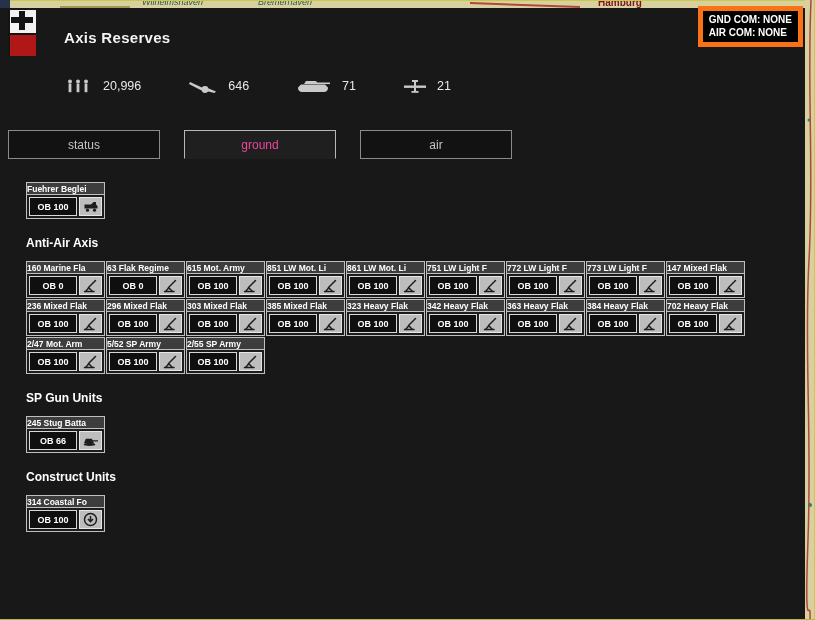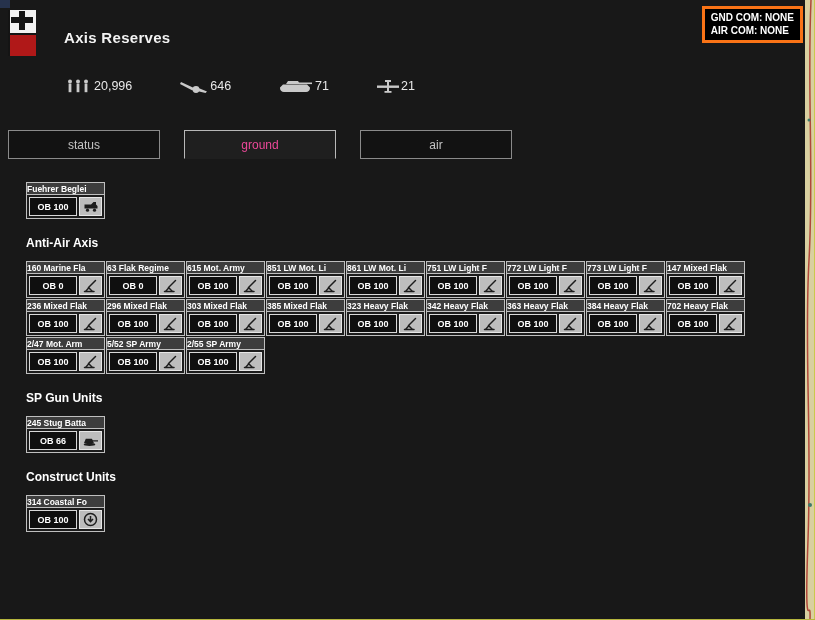--- a/index.html
+++ b/index.html
@@ -19,27 +19,27 @@
   .sea-corner { position:absolute; left:0; top:0; width:10px; height:8px; background:#26324c; }
 
   
   .panel { position:absolute; left:0; top:8px; width:805px; height:612px; background:#181818; }
 
   .flag { position:absolute; left:8px; top:2px; }
 
   .panel-title { position:absolute; left:64px; top:21px; font-size:15px; font-weight:bold;
                  color:#f2f2f2; letter-spacing:.3px; }
 
-  .com-box { position:absolute; right:12px; top:6px; background:#000; border:3px solid #f97316;
+  .com-box { position:absolute; right:12px; top:6px; background:#000; border:5px solid #f97316;
              padding:2px 6px 3px 6px; z-index:5; }
   .com-box div { color:#fff; font-size:10px; font-weight:bold; line-height:13px; white-space:nowrap; }
 
   
   .resources { position:absolute; left:66px; top:66px; display:flex; align-items:center; gap:48px; height:24px; }
-  .res { display:flex; align-items:center; gap:2px; }
+  .res { display:flex; align-items:center; gap:11px; }
   .res .val { color:#e8e8e8; font-size:12.5px; }
 
   
   .tab-bar { position:absolute; left:8px; top:122px; display:flex; gap:24px; }
   .tab { width:152px; height:29px; border:1px solid #8a8a8a; background:#121212; color:#c4c4c4;
          display:flex; align-items:center; justify-content:center; font-size:12px; cursor:pointer; }
   .tab.selected { background:#1f1f1f; color:#ec4899; border-color:#b8b8b8; border-bottom-color:#1f1f1f; }
 
   
   .sections { position:absolute; left:26px; top:174px; width:762px; }
@@ -55,20 +55,27 @@
   .ob-btn { flex:1; height:19px; background:#0f0f0f; border:1px solid #d8d8d8; color:#fff;
             font-size:9px; font-weight:bold; display:flex; align-items:center; justify-content:center; }
   .icon-btn { width:23px; height:19px; background:#bdbdbd; border:1px solid #e6e6e6;
               display:flex; align-items:center; justify-content:center; }
 </style>
 </head>
 <body>
 
 <div class="stage">
 
+  <div class="map-top">
+    <span class="city" style="left:142px">Wilhelmshaven</span>
+    <span class="city" style="left:258px">Bremerhaven</span>
+    <span class="city red" style="left:598px">Hamburg</span>
+    <div class="road" style="left:470px; width:110px; transform:rotate(2deg);"></div>
+    <div class="road" style="left:60px; width:70px; top:5px; background:#9a9a55;"></div>
+  </div>
   <div class="map-right">
     <svg width="10" height="620">
       <path d="M6 0 C 2 90, 9 170, 4 260 S 7 430, 3 540 S 6 590, 5 620" stroke="#b0483a" stroke-width="1.5" fill="none"></path>
       <circle cx="5" cy="505" r="2" fill="#3d7a6a"></circle>
       <circle cx="4" cy="120" r="1.5" fill="#3d7a6a"></circle>
     </svg>
   </div>
   <div class="sea-corner"></div>
 
   <div class="com-box">

